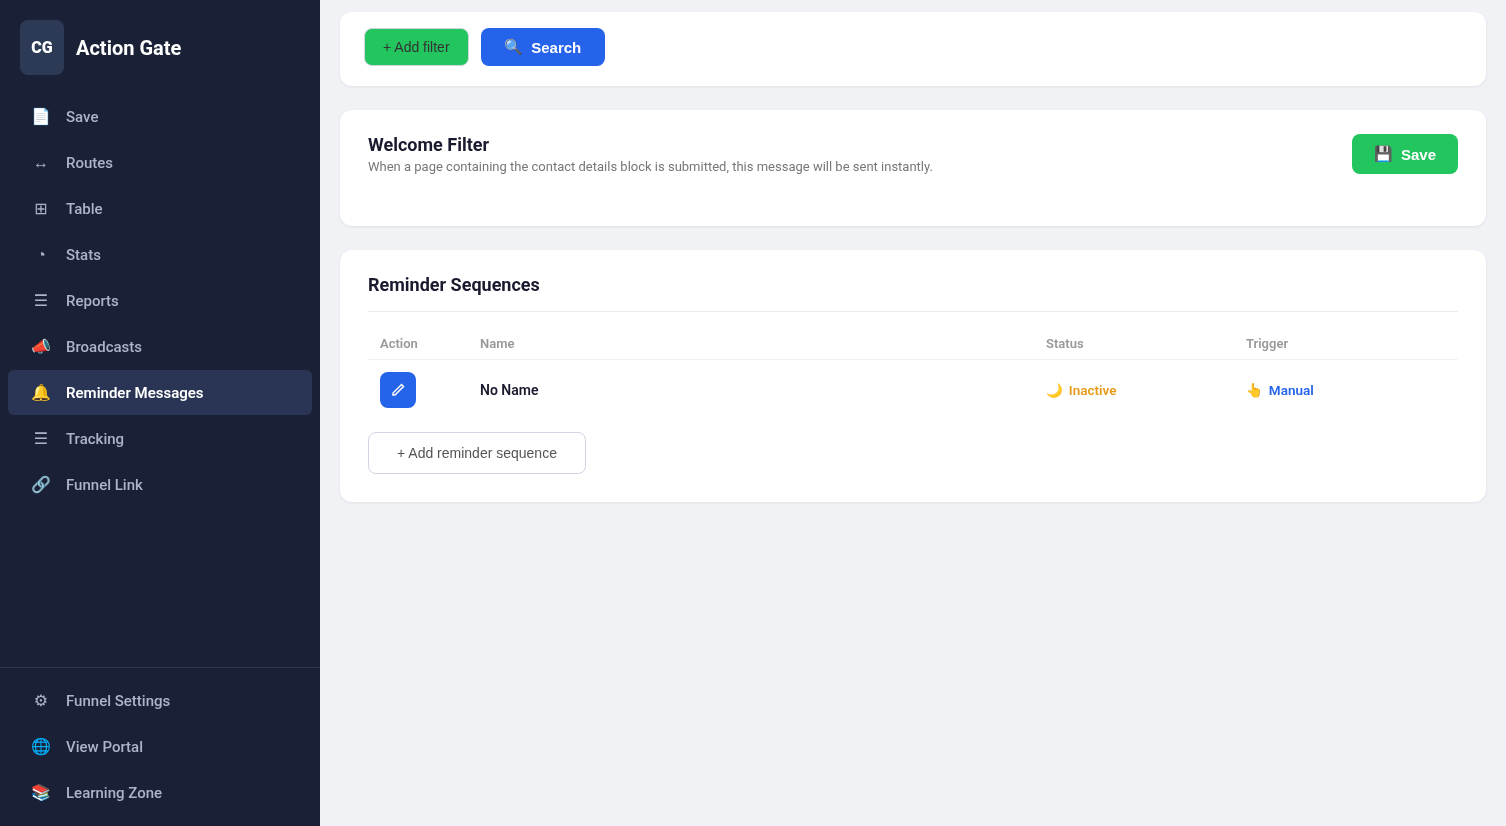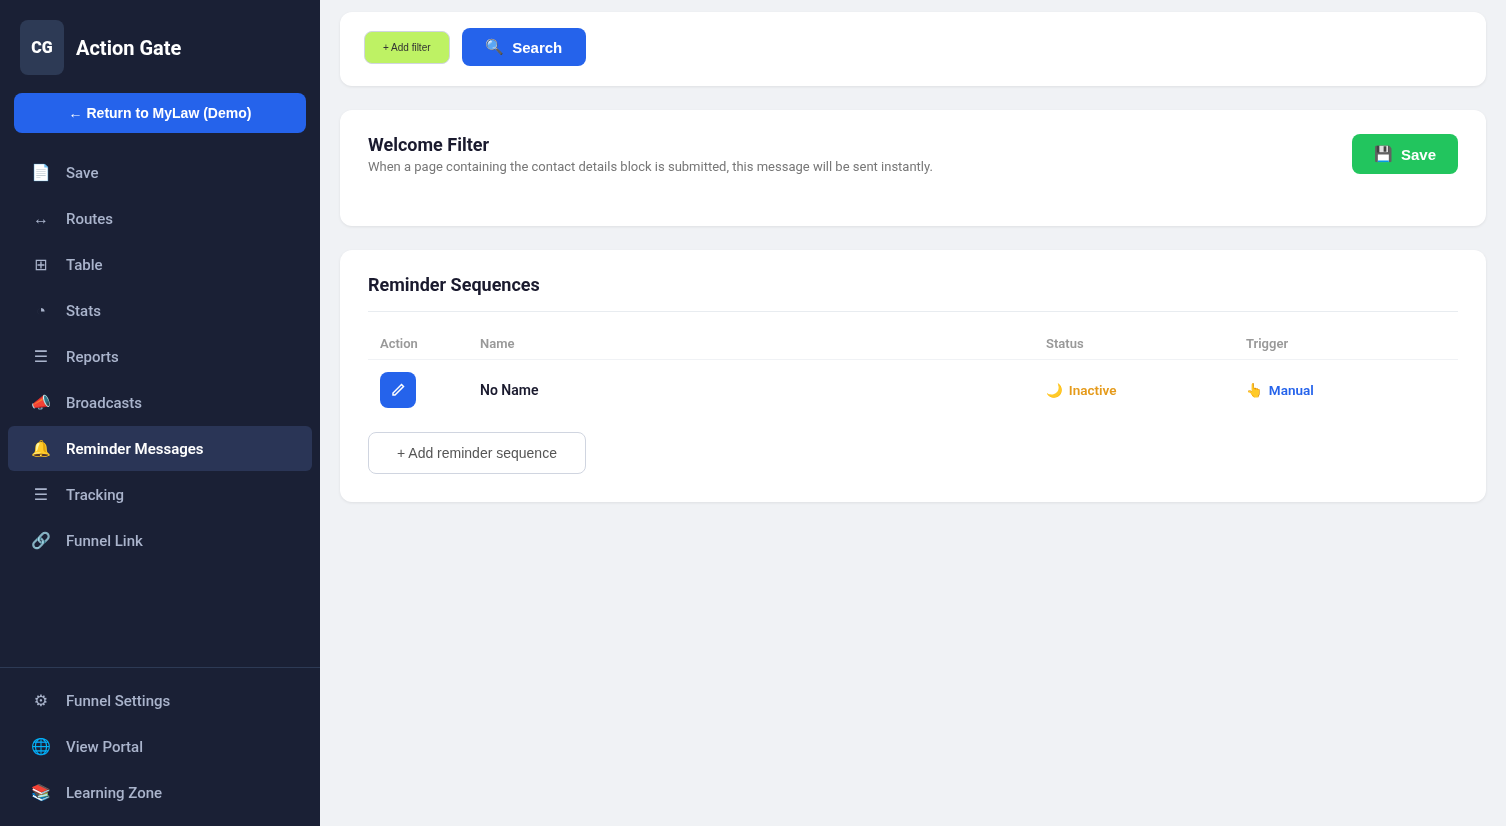--- a/index.html
+++ b/index.html
@@ -112,24 +112,24 @@
     .filter-actions {
       display: flex;
       gap: 12px;
       align-items: center;
     }
     .add-filter-btn {
       display: flex;
       align-items: center;
       gap: 6px;
       padding: 10px 18px;
-      background: #bef264;
+      background: #22c55e;
       border: 1.5px solid #d0d5e0;
       border-radius: 8px;
-      font-size: 10px;
+      font-size: 14px;
       font-weight: 500;
       color: #333;
       cursor: pointer;
     }
     .search-btn {
       display: flex;
       align-items: center;
       gap: 8px;
       padding: 10px 24px;
       background: #2563eb;
@@ -300,21 +300,20 @@
   </style>
 </head>
 <body>
 
 <div class="sidebar">
   <div class="sidebar-logo">
     <div class="logo-box">CG</div>
     <span class="logo-text">Action Gate</span>
   </div>
 
-  <button class="return-btn">← Return to MyLaw (Demo)</button>
 
   <nav>
     <div class="nav-item">
       <span class="nav-icon">📄</span>
       <span>Save</span>
     </div>
     <div class="nav-item">
       <span class="nav-icon">↔</span>
       <span>Routes</span>
     </div>

